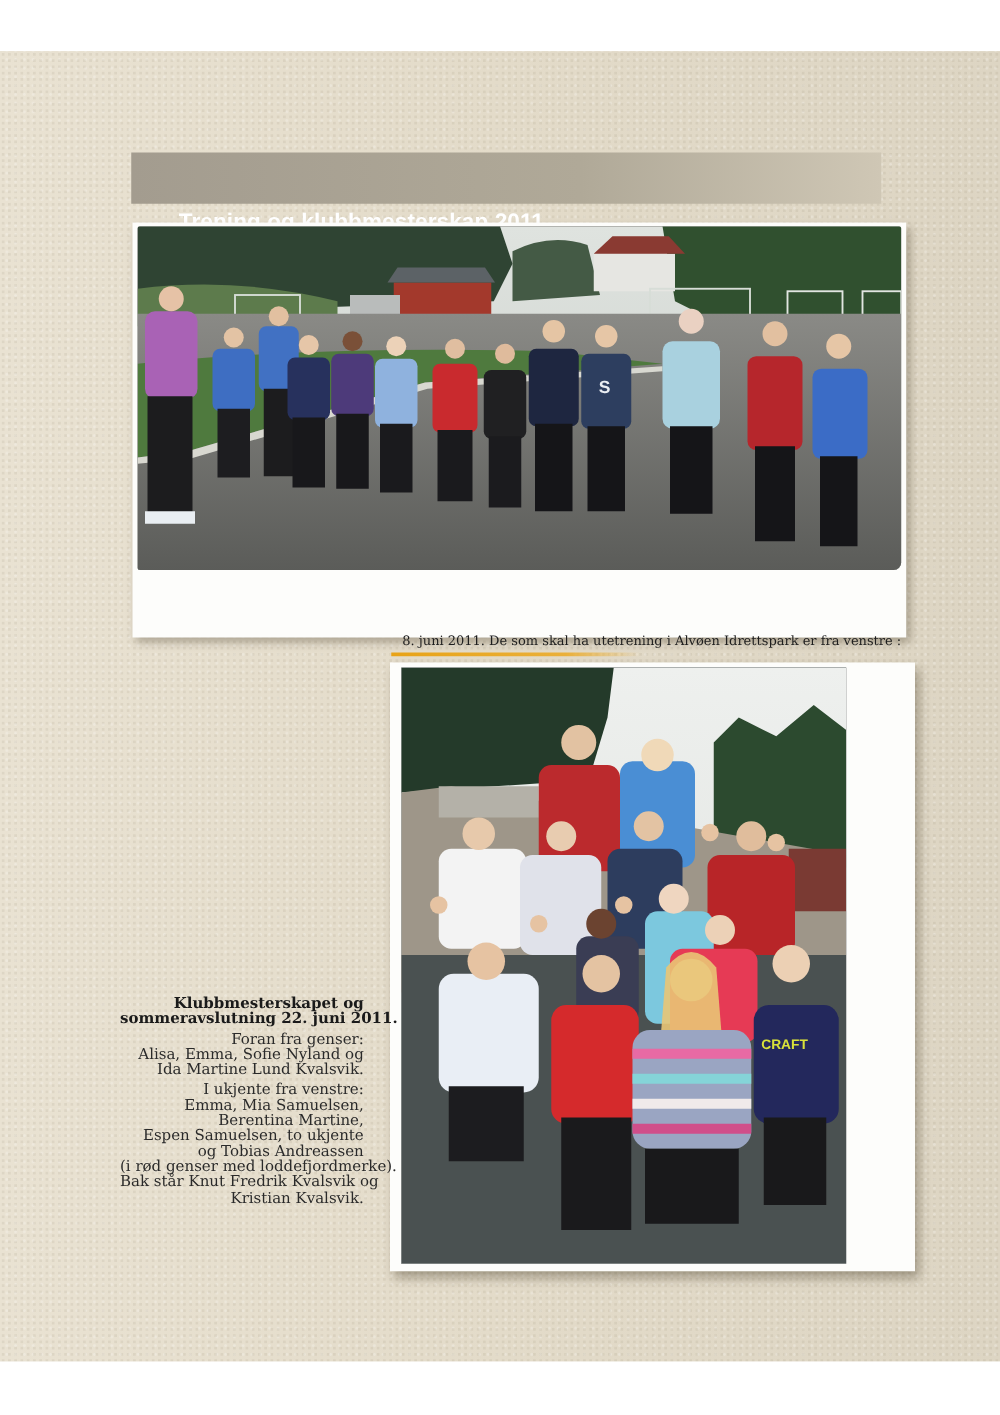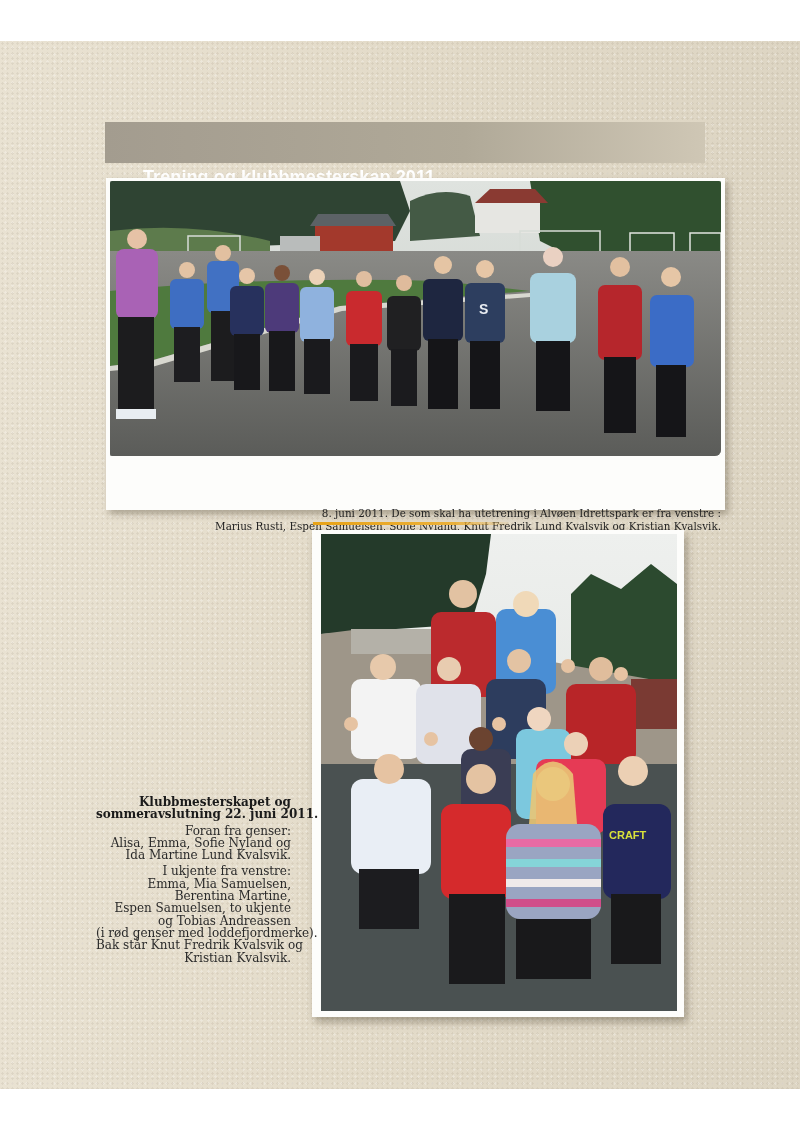--- a/index.html
+++ b/index.html
@@ -44,20 +44,21 @@
     margin-top: 48px;
   }
   .orange-rule {
     position: absolute; left: 313px; top: 522px; width: 200px; height: 3px;
     background: linear-gradient(90deg, #e8a317 0%, #eab03a 70%, rgba(234,176,58,0) 100%);
   }
   .photo2-frame {
     position: absolute; left: 312px; top: 530px; width: 372px; height: 487px;
     background: #fdfdfb;
     box-shadow: 3px 5px 8px rgba(60,50,30,0.38);
+    padding-left: 48px;
   }
   .photo2-img {
     position: absolute; left: 9px; top: 4px; width: 356px; height: 477px;
     overflow: hidden; background: #4b5252;
   }
   .side-caption {
     position: absolute; left: 96px; top: 796px; width: 195px;
     text-align: right; color: #2a2a2a; font-size: 12px; line-height: 12.3px;
     font-family: "DejaVu Serif", serif;
   }
@@ -159,21 +160,20 @@
         <circle cx="510" cy="86" r="10" fill="#e2c0a0"></circle>
           <rect x="494" y="176" width="32" height="76" fill="#151518"></rect>
         <rect x="540" y="114" width="44" height="72" rx="7" fill="#3b6cc6"></rect>
         <circle cx="561" cy="96" r="10" fill="#e6c6a6"></circle>
           <rect x="546" y="184" width="30" height="72" fill="#151518"></rect>
       </g>
     </svg>
   </div>
   <div class="photo1-caption">
     <span class="caption-line">8. juni 2011. De som skal ha utetrening i Alvøen Idrettspark er fra venstre :</span>
-    <span class="caption-line">Marius Rusti, Espen Samuelsen, Sofie Nyland, Knut Fredrik Lund Kvalsvik og Kristian Kvalsvik.</span>
   </div>
 </div>
 
 <div class="orange-rule"></div>
 
 <div class="photo2-frame">
   <div class="photo2-img">
     <svg width="356" height="477" viewBox="0 0 356 477">
       <defs>
         <linearGradient id="sky2" x1="0" y1="0" x2="0" y2="1">

